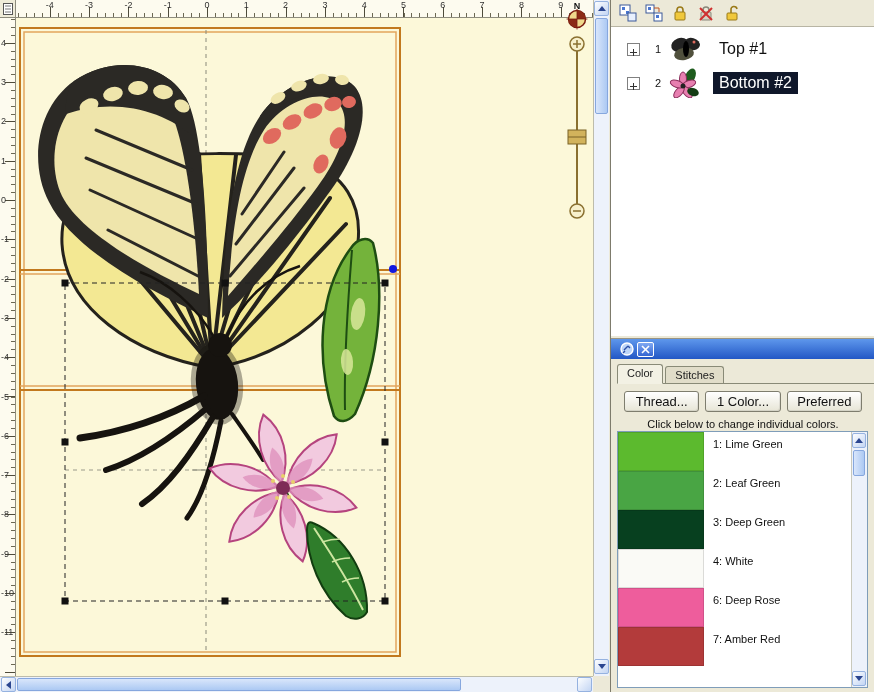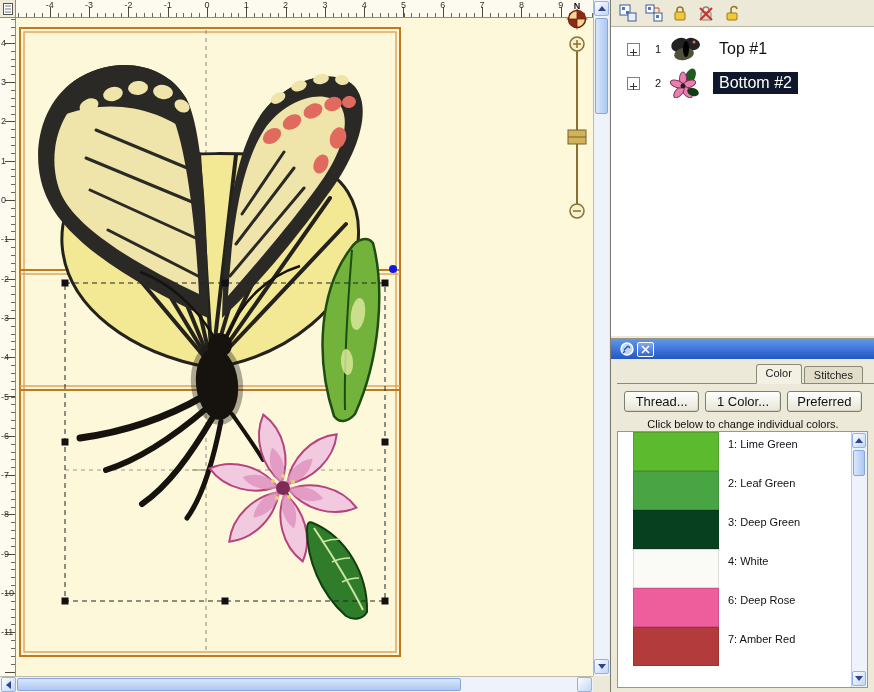--- a/index.html
+++ b/index.html
@@ -53,29 +53,29 @@
   .lthumb{width:38px;height:30px;margin-left:6px;flex:0 0 38px;}
   .llabel{font-size:16px;margin-left:8px;padding:2px 6px;color:#111;white-space:nowrap;}
   .llabel.sel{background:#0f172a;color:#fff;}
 
   
   .props{position:absolute;left:0;top:338px;width:264px;bottom:0;background:#ECE9D8;border-top:1px solid #999483;}
   .ptitle{height:20px;background:linear-gradient(180deg,#5E97EC,#2257C5);display:flex;align-items:center;padding:0 3px 0 8px;}
   .ptitle .txt{color:#fff;font-weight:bold;font-size:12px;flex:1;}
   .pin-btn{width:15px;height:15px;margin-right:3px;display:flex;align-items:center;justify-content:center;}
   .close-btn{width:17px;height:15px;background:linear-gradient(#7FA8F2,#3566D2);border:1px solid #fff;border-radius:2px;display:flex;align-items:center;justify-content:center;}
-  .tabstrip{display:flex;margin:4px 0 0 6px;border-bottom:1px solid #898A77;height:21px;align-items:flex-end;padding-right:10px;justify-content:flex-end;}
+  .tabstrip{display:flex;margin:4px 0 0 6px;border-bottom:1px solid #898A77;height:21px;align-items:flex-end;padding-right:10px;}
   .tab{font-size:11px;padding:2px 9px 3px 9px;border:1px solid #898A77;border-bottom:none;border-radius:3px 3px 0 0;background:#E1DDC9;margin-right:2px;height:17px;color:#222;}
   .tab.active{background:#F3F1E4;height:20px;position:relative;top:1px;border-bottom:1px solid #F3F1E4;}
   .btnrow{display:flex;gap:6px;margin:7px 13px 0 13px;}
   .xpbtn{flex:1;height:21px;font-size:13px;font-family:"Liberation Sans",sans-serif;background:linear-gradient(#FFFFFF,#E7E5D6);border:1px solid #7E7D6E;border-radius:3px;box-shadow:inset -1px -1px 0 rgba(0,0,0,.08);color:#111;}
   .caption{font-size:11px;text-align:center;margin-top:6px;color:#111;}
   .listbox{position:absolute;left:6px;right:7px;top:92px;bottom:4px;background:#fff;border:1px solid #7F9DB9;overflow:hidden;}
   .rows{position:absolute;left:0;top:0;right:16px;bottom:0;overflow:hidden;}
-  .color-row{display:flex;height:39px;padding-left:15px;}
+  .color-row{display:flex;height:39px;}
   .swatch{width:86px;height:39px;flex:0 0 86px;box-shadow:inset 0 0 0 1px rgba(0,0,0,.12);}
   .clabel{font-size:11px;margin:6px 0 0 9px;color:#111;white-space:nowrap;}
   .lb-scroll{position:absolute;right:0;top:0;width:16px;bottom:0;background:#EDF2FB;border-left:1px solid #c9c9bc;}
 </style>
 </head>
 <body>
 
 <div class="app">
 
   <div class="corner">

